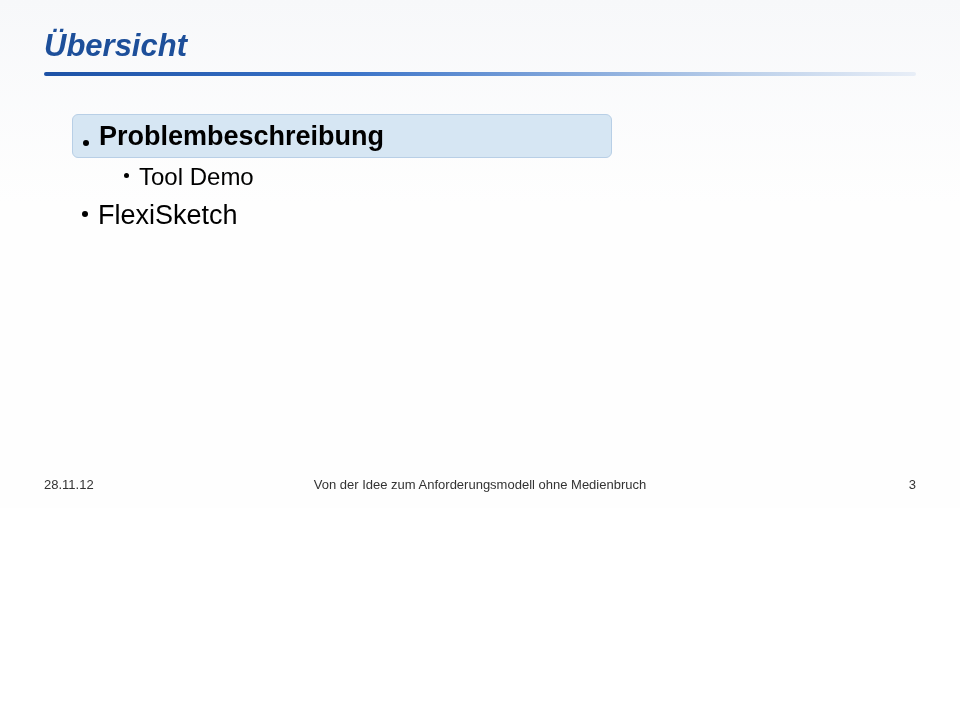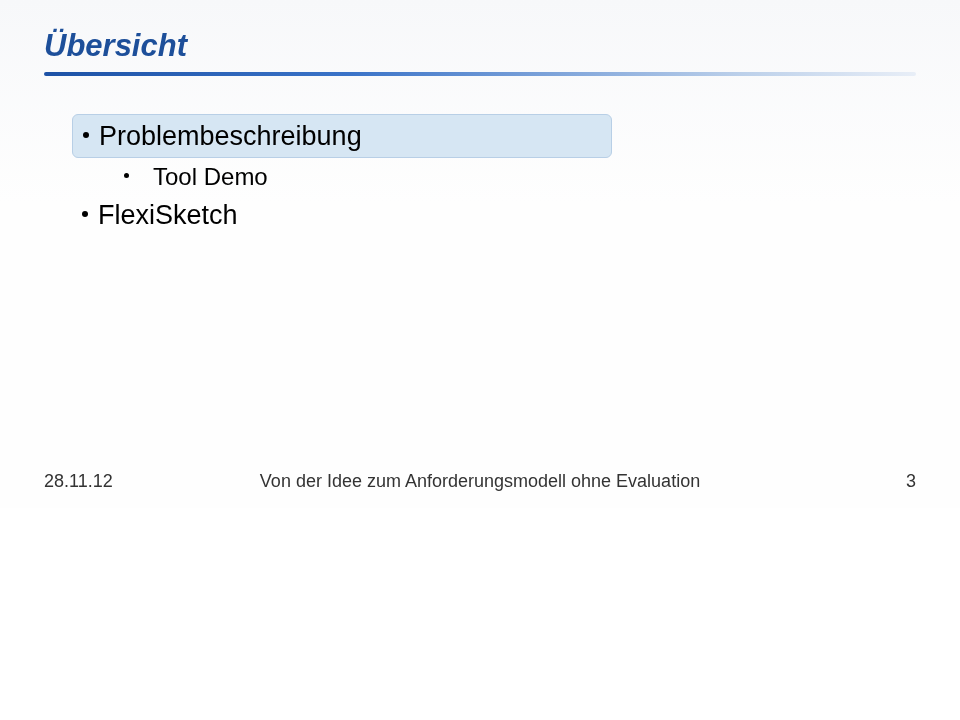--- a/index.html
+++ b/index.html
@@ -37,33 +37,34 @@
     align-items: flex-start;
     gap: 10px;
     line-height: 1.35;
   }
   .l1.highlight {
     background: #d6e6f3;
     border: 1px solid #b8cfe6;
     border-radius: 6px;
     display: flex;
     width: 540px;
-    font-weight: normal;
+    font-weight: bold;
     margin-left: 20px;
     padding-left: 0px;
     margin-bottom: 2px;
     margin-top: 2px;
+    align-items: center;
   }
   .l2 {
     font-size: 24px;
     color: #000;
     margin-left: 62px;
     display: flex;
     align-items: flex-start;
-    gap: 24px;
+    gap: 10px;
     line-height: 1.4;
   }
   .dot {
     width: 6px;
     height: 6px;
     background: #000;
     border-radius: 50%;
     flex: 0 0 auto;
     margin-top: 14px;
     margin-left: 10px;
@@ -75,21 +76,21 @@
   }
   .footer {
     position: absolute;
     bottom: 16px;
     left: 0;
     width: 100%;
     padding: 0 44px;
     display: flex;
     align-items: baseline;
     justify-content: space-between;
-    font-size: 18px;
+    font-size: 13px;
     color: #333;
   }
   .footer-center {
     position: absolute;
     left: 50%;
     transform: translateX(-50%);
   }
 </style>
 </head>
 <body>
@@ -114,16 +115,16 @@
     <div class="l1">
       <span class="dot"></span>
       <span>FlexiSketch</span>
     </div>
 
 
   </div>
 
   <div class="footer">
     <span>28.11.12</span>
-    <span class="footer-center">Von der Idee zum Anforderungsmodell ohne Evaluation</span>
+    <span class="footer-center">Von der Idee zum Anforderungsmodell ohne Medienbruch</span>
     <span>3</span>
   </div>
 </div>
 
 </body></html>

